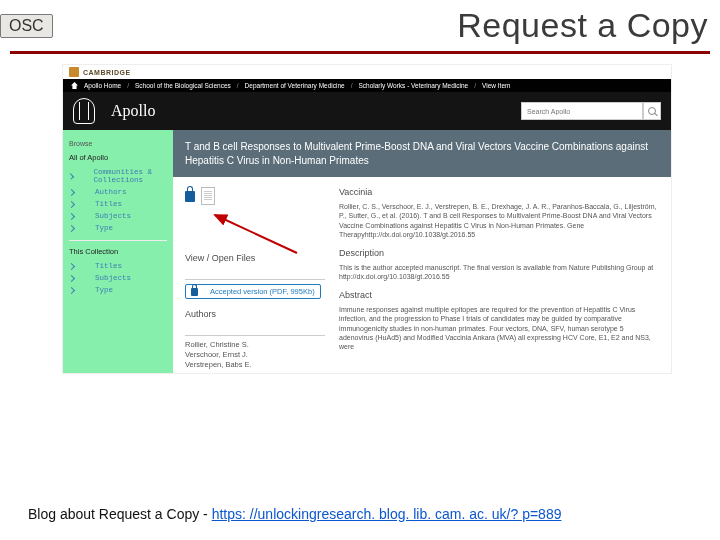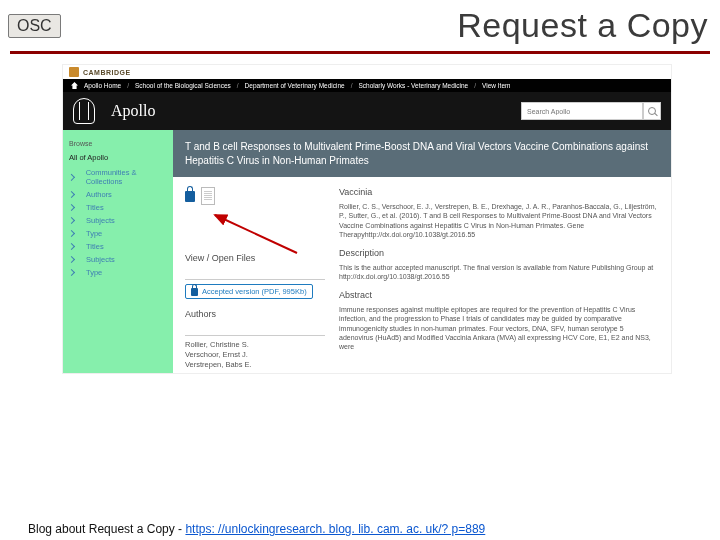--- a/index.html
+++ b/index.html
@@ -1,19 +1,19 @@
 <!DOCTYPE html>
 <html><head>
 <meta charset="utf-8">
 <style>
   * { box-sizing: border-box; margin: 0; padding: 0; }
   body { width: 720px; height: 540px; font-family: Arial, Helvetica, sans-serif; background: #fff; position: relative; overflow: hidden; }
 
   
-  .slide-header { display: flex; align-items: center; padding: 6px 12px 2px 8px; }
+  .slide-header { display: flex; align-items: center; padding: 6px 12px 2px 0; }
   .badge { background: #e9e7e3; border: 1px solid #7a7a7a; border-radius: 2px; padding: 2px 8px; font-size: 16px; color: #333; }
   .slide-title { margin-left: auto; font-size: 34px; color: #3b3b3b; letter-spacing: .5px; }
   .rule { height: 3px; background: #8b0000; margin: 4px 10px 10px 10px; }
 
   
   .shot { margin: 0 48px 0 62px; border: 1px solid #eee; font-size: 8px; color: #333; background:#fff; }
 
   
   .cambar { background:#fff; color:#b85; padding:2px 6px; display:flex; align-items:center; gap:4px; font-size:7px; }
   .cambar .crest { width:10px; height:10px; background:#c98a2c; border-radius:1px; display:inline-block; }
@@ -37,52 +37,52 @@
   .magnifier { width:8px; height:8px; border:1px solid #888; border-radius:50%; position:relative; }
   .magnifier::after{content:"";position:absolute;width:4px;height:1px;background:#888;right:-3px;bottom:-1px;transform:rotate(45deg);}
 
   .body { display:flex; }
 
   
   .sidebar { width:110px; padding:8px 6px; font-size:7.5px; color:#333; background:#86efac; }
   .sb-head { color:#555; font-size:7px; margin:2px 0 4px; }
   .sb-sec { color:#222; font-size:7.5px; margin:6px 0 4px; border-top:1px solid #eee; padding-top:6px; }
   .sb-first { border-top:none; padding-top:0;}
-  .sb-item { display:flex; align-items:center; gap:12px; color:#3f7fb3; padding:2px 0; }
+  .sb-item { display:flex; align-items:center; gap:21px; color:#3f7fb3; padding:2px 0;font-family:Liberation Mono, monospace; }
   .chev { width:5px; height:5px; border-right:1px solid #3f7fb3; border-bottom:1px solid #3f7fb3; transform:rotate(-45deg); display:inline-block; }
 
   
   .main { flex:1; display:flex; flex-direction:column; }
   .titleband { background:#5a6d78; color:#fff; padding:10px 12px; font-size:10px; line-height:1.35; }
 
   .content { display:flex; gap:14px; padding:10px 12px 4px 12px; }
   .left { width:140px; }
   .right { flex:1; }
 
   .lockrow { display:flex; align-items:center; gap:6px; margin-bottom:6px; }
   .lock { width:10px; height:11px; background:#145e9e; border-radius:1px; position:relative; }
   .lock::before{content:"";position:absolute;top:-5px;left:2px;width:4px;height:5px;border:1.5px solid #145e9e;border-bottom:none;border-radius:3px 3px 0 0;}
   .docico { width:14px; height:18px; background:#fff; border:1px solid #bbb; position:relative;}
   .docico::after{content:"";position:absolute;top:3px;left:2px;right:2px;height:1px;background:#ccc;box-shadow:0 2px 0 #ccc,0 4px 0 #ccc,0 6px 0 #ccc,0 8px 0 #ccc;}
 
   .arrow { position:relative; height:40px; margin:4px 0 2px 10px; }
   .arrow-svg { position:absolute; left:0; top:0; }
 
   .sec-h { color:#4c4c4c; font-size:9px; border-bottom:1px solid #ccc; padding-bottom:16px; margin-bottom:4px; }
-  .pill { display:inline-flex; align-items:center; gap:4px; border:1px solid #1e7bbf; color:#1e7bbf; border-radius:2px; padding:2px 5px; font-size:7.5px; }
+  .pill { display:inline-flex; align-items:center; gap:12px; border:1px solid #1e7bbf; color:#1e7bbf; border-radius:2px; padding:2px 5px; font-size:7.5px; }
   .pill .lock { width:7px; height:8px; }
   .pill .lock::before{top:-4px;left:1px;width:3px;height:4px;border-width:1px;}
 
   .authors-h { margin-top:10px; }
   .small { font-size:7.5px; color:#555; line-height:1.3; }
   .r-h { color:#4c4c4c; font-size:9px; padding-bottom:2px; margin-bottom:3px; }
   .r-p { font-size:7px; color:#555; line-height:1.35; margin-bottom:8px; }
 
   
-  .caption { position:absolute; left:28px; bottom:4px; font-size:12px; color:#111; }
+  .caption { position:absolute; left:28px; bottom:18px; font-size:14px; color:#111; }
   .caption a { color:#0b57d0; text-decoration:underline; }
 </style>
 </head>
 <body>
 
 <div class="slide-header">
   <span class="badge">OSC</span>
   <span class="slide-title">Request a Copy</span>
 </div>
 <div class="rule"></div>
@@ -135,20 +135,21 @@
           <span>Titles</span>
         </div>
       <div class="sb-item">
           <span class="chev"></span>
           <span>Subjects</span>
         </div>
       <div class="sb-item">
           <span class="chev"></span>
           <span>Type</span>
         </div>
+      <div class="sb-sec">This Collection</div>
       <div class="sb-item">
           <span class="chev"></span>
           <span>Titles</span>
         </div>
       <div class="sb-item">
           <span class="chev"></span>
           <span>Subjects</span>
         </div>
       <div class="sb-item">
           <span class="chev"></span>

